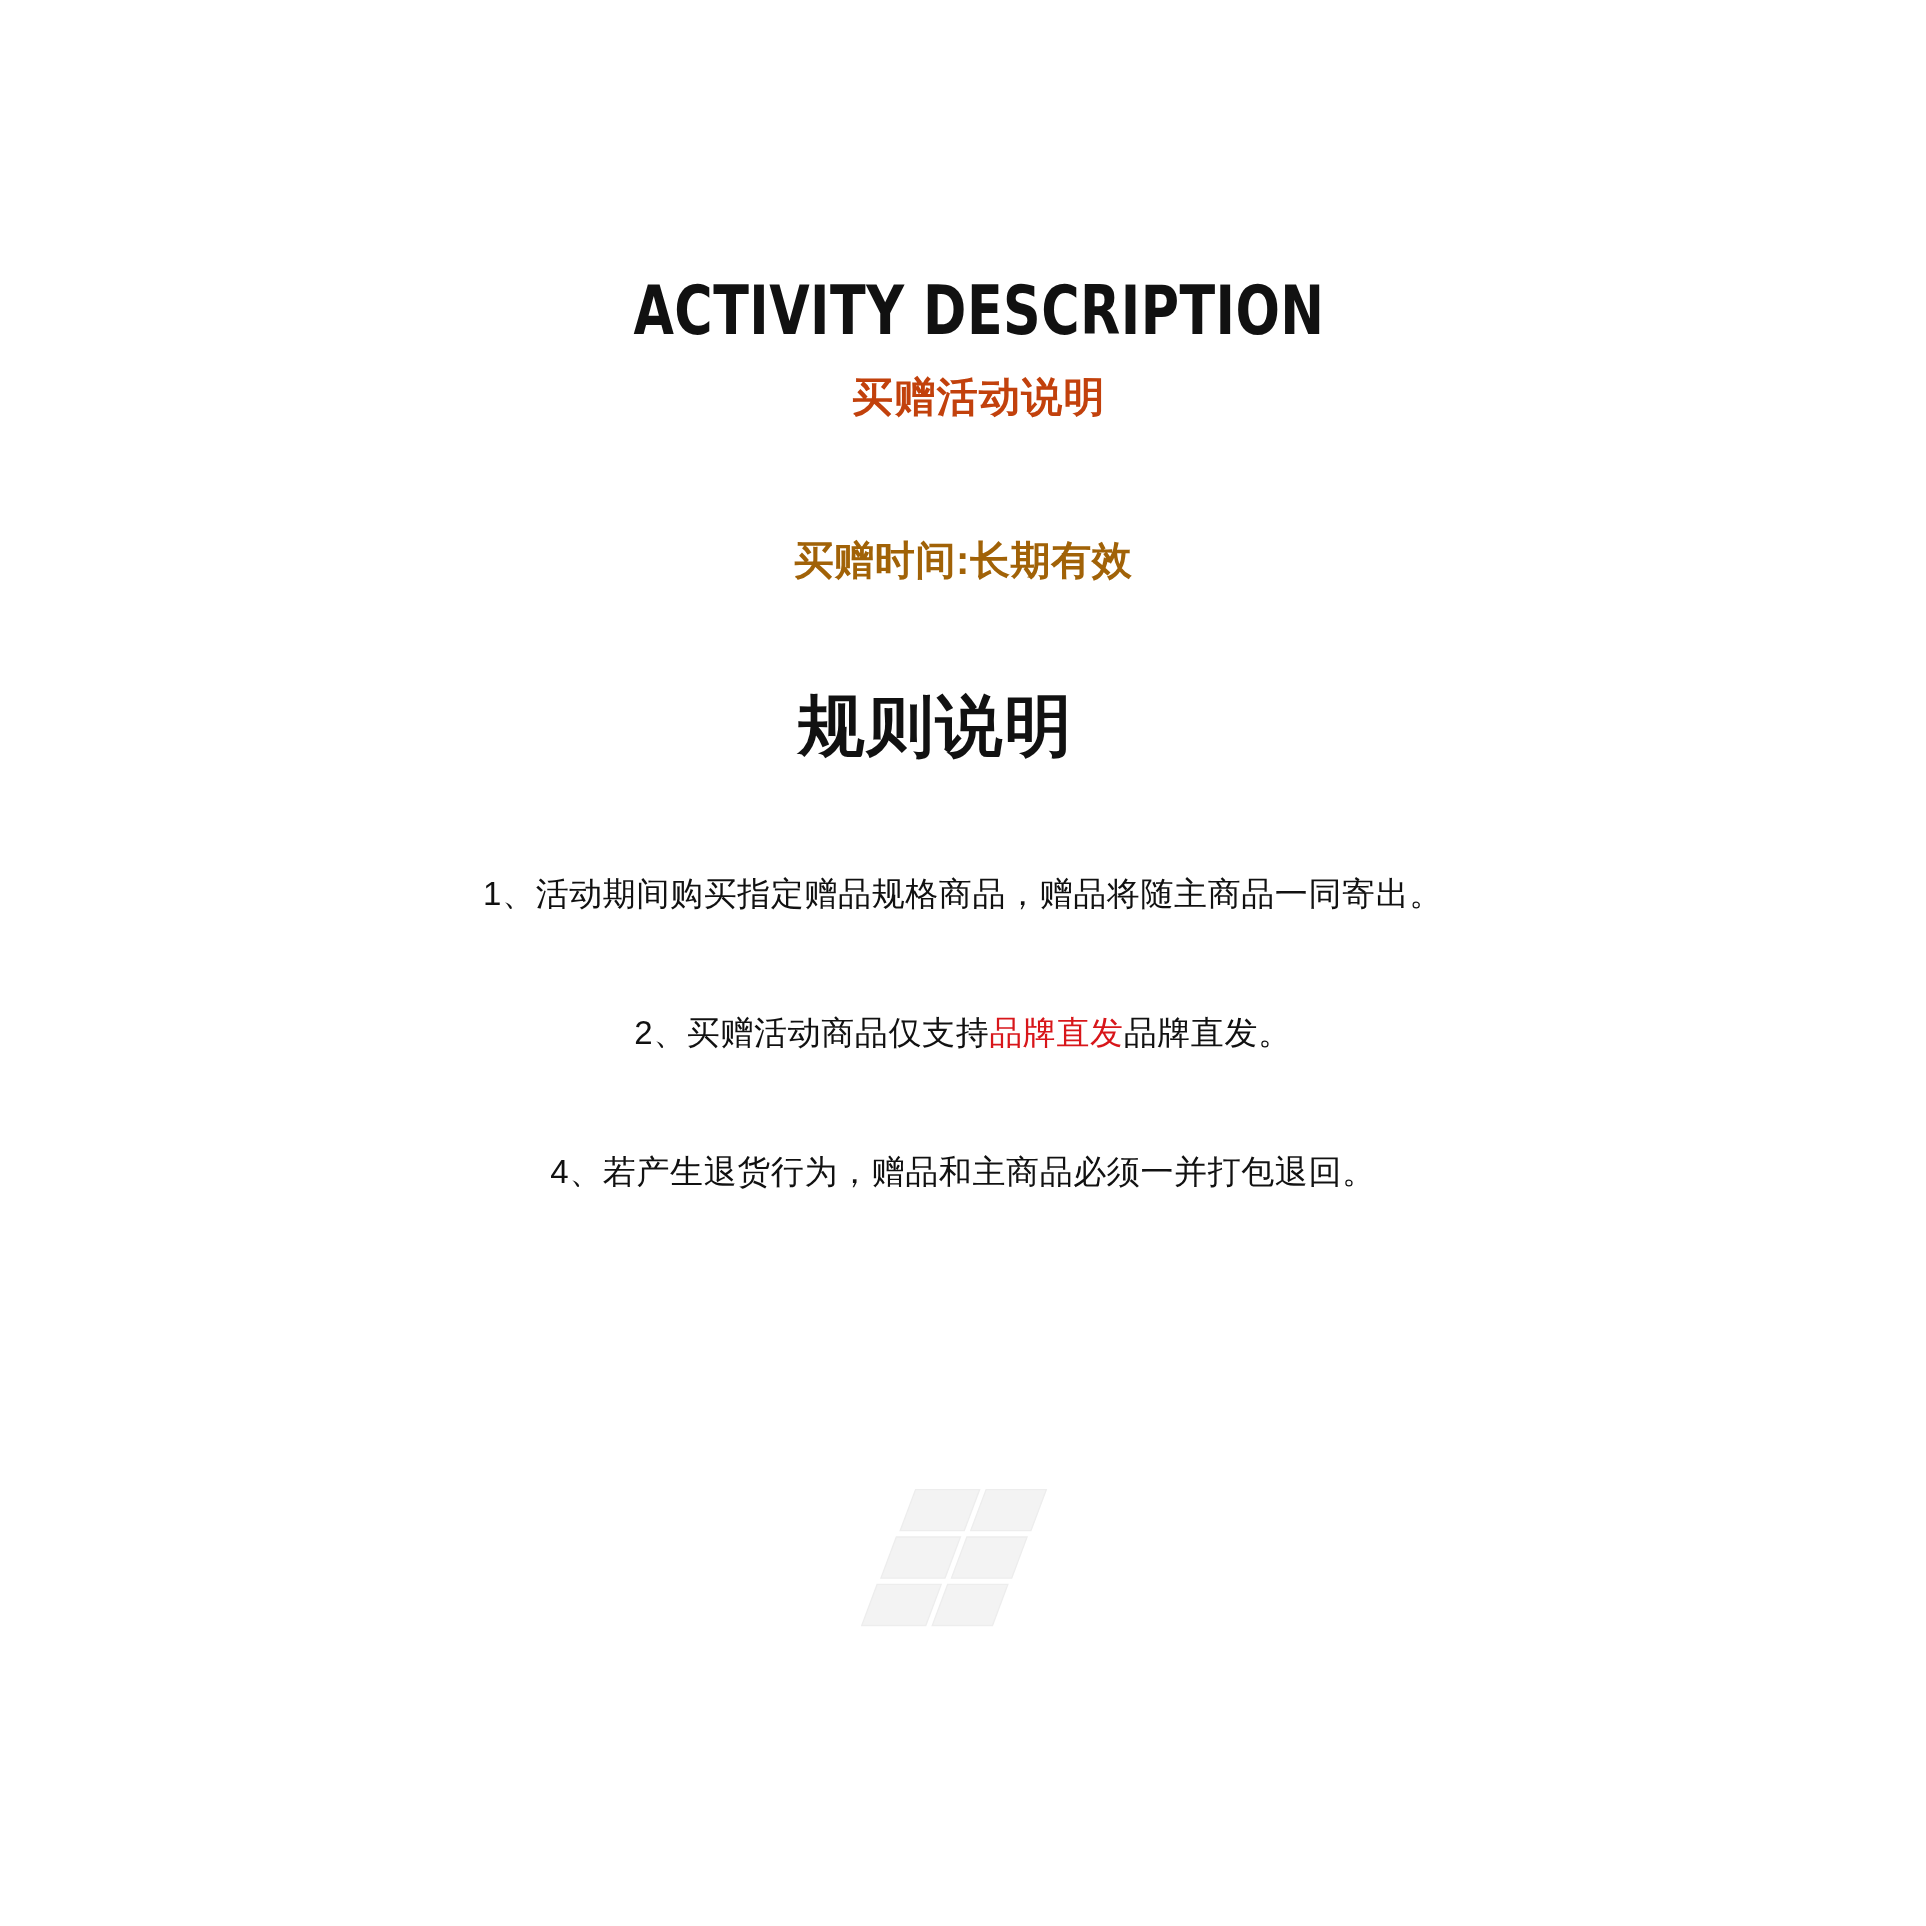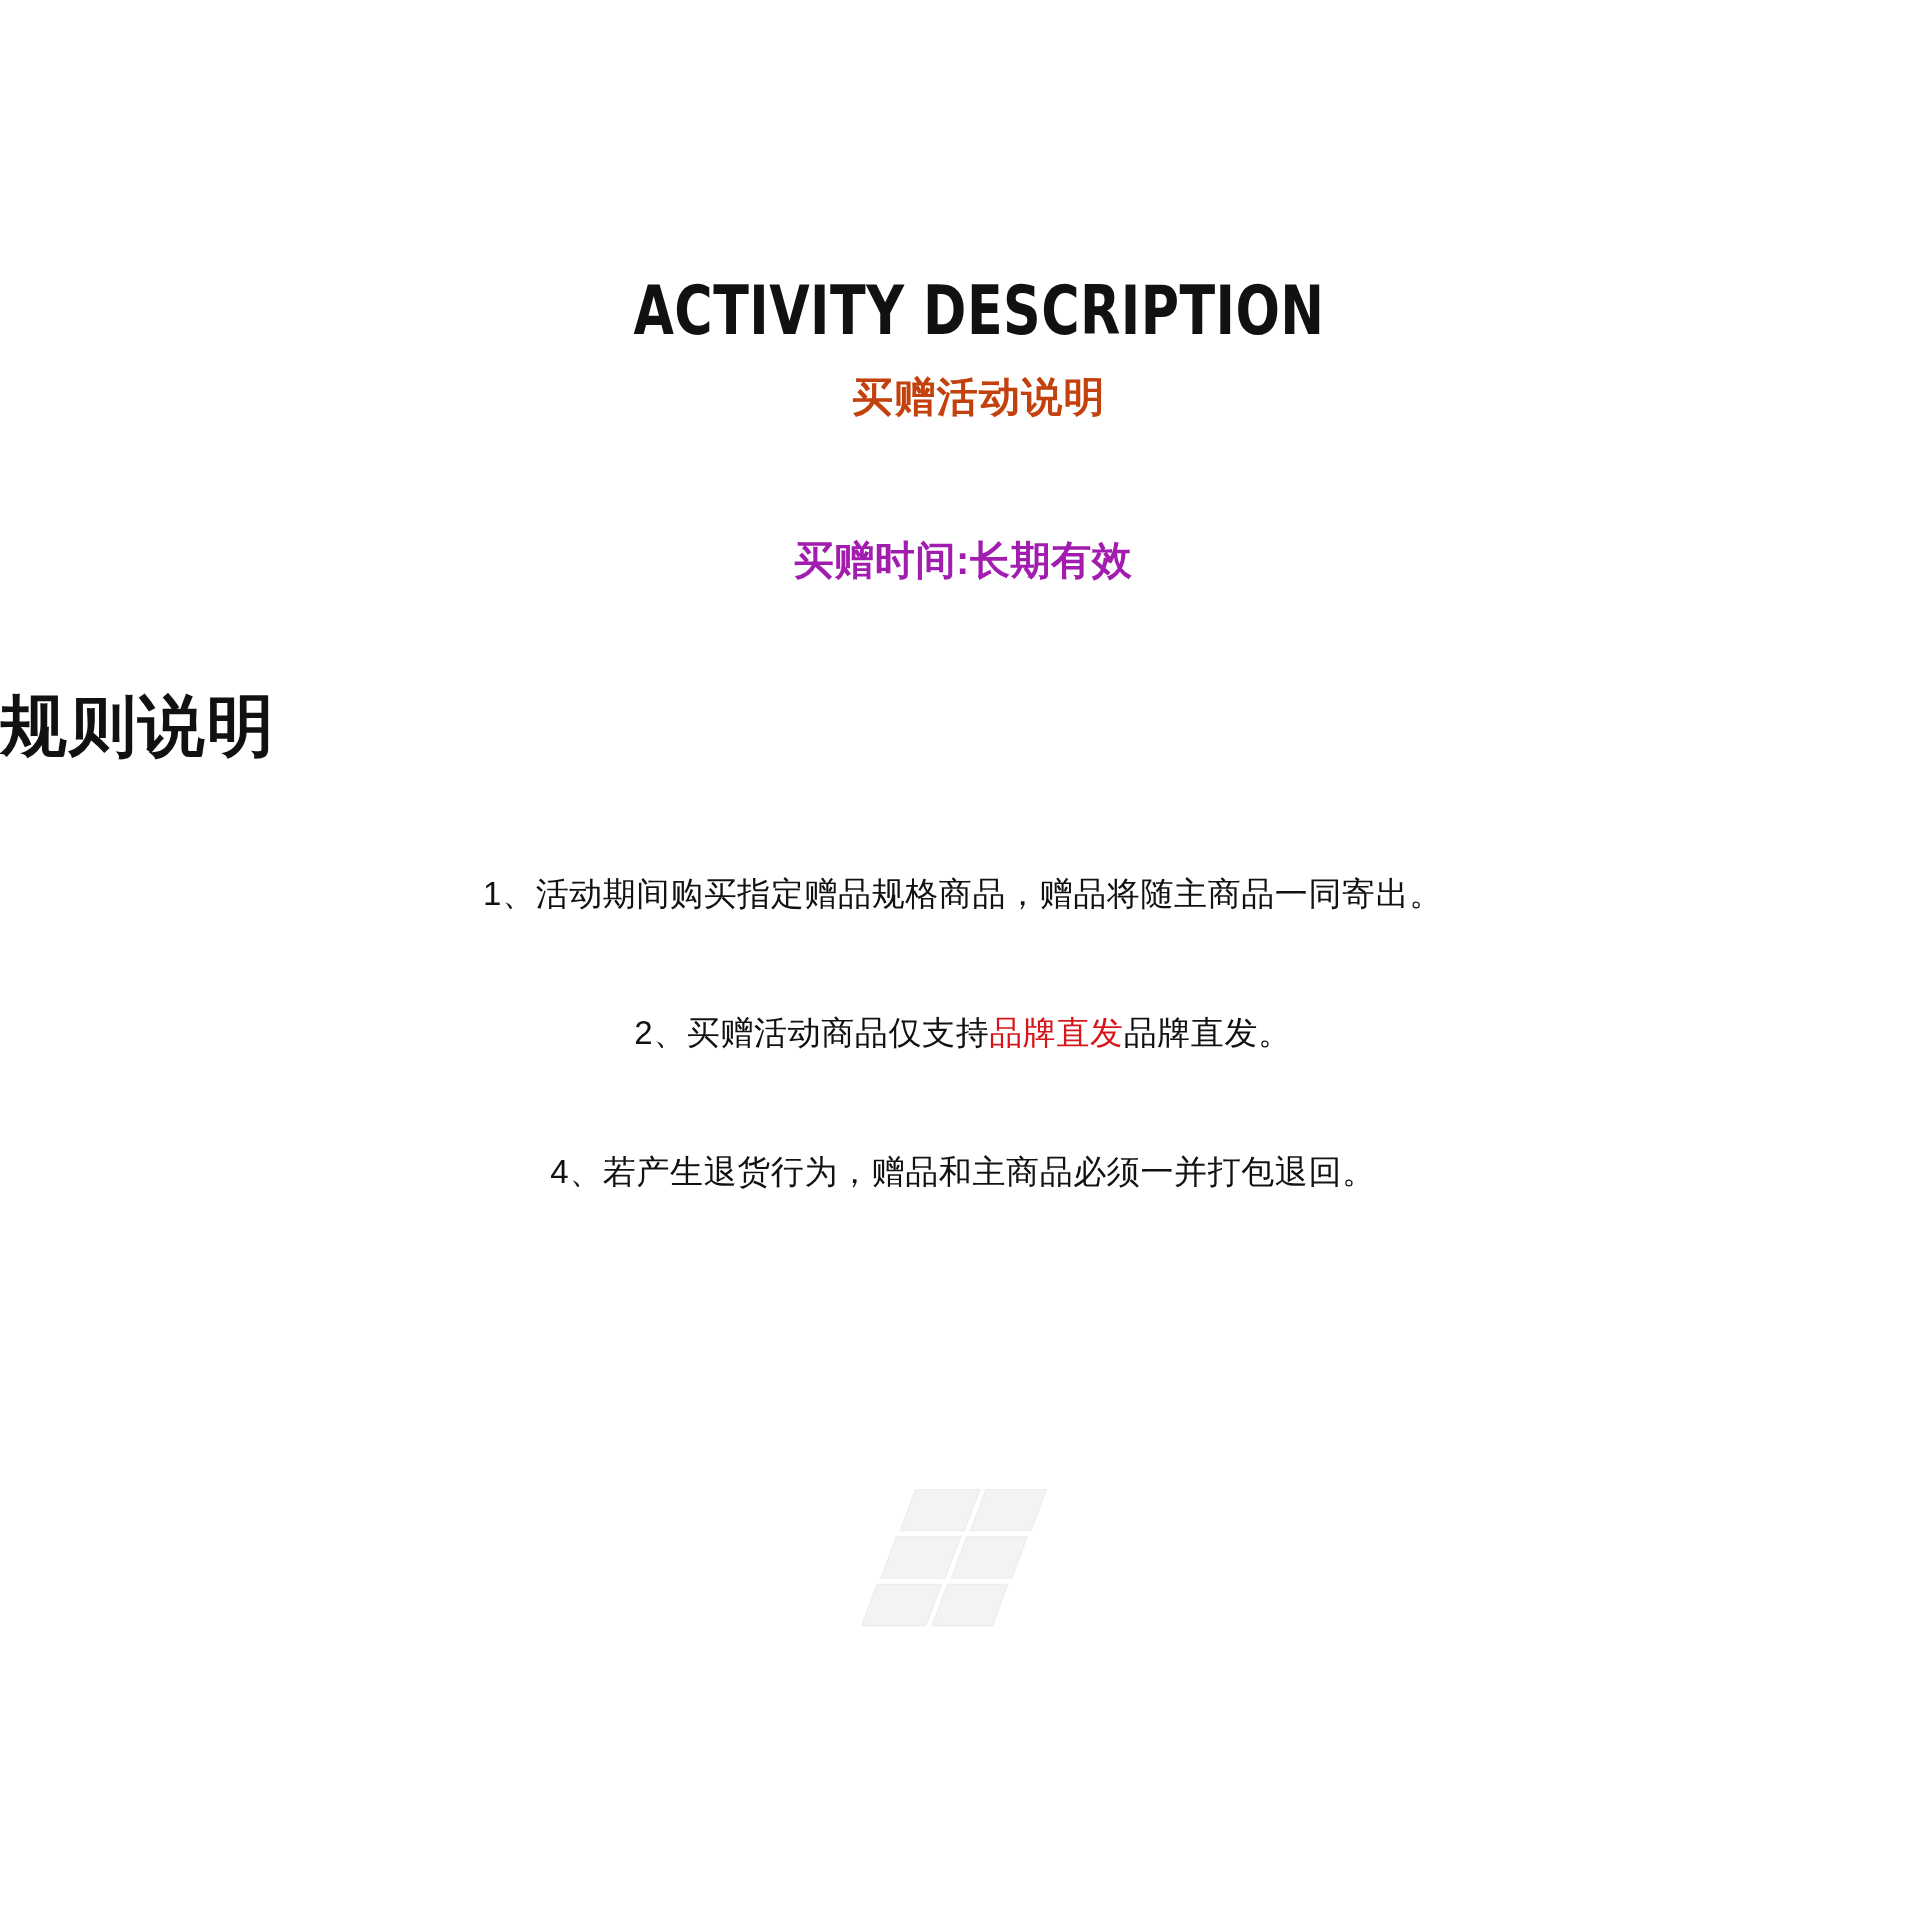--- a/index.html
+++ b/index.html
@@ -55,30 +55,31 @@
   
   .period {
     position: absolute;
     top: 533px;
     left: 0;
     width: 1926px;
     text-align: center;
     font-size: 40px;
     font-weight: 700;
     letter-spacing: 0.6px;
-    color: #a21caf;
+    color: #a16207;
     white-space: nowrap;
   }
 
   
   .rules-heading {
     position: absolute;
     top: 681px;
     left: 0;
     width: 1871px;
+    text-align: center;
     font-size: 67px;
     font-weight: 700;
     letter-spacing: 1.9px;
     color: #111111;
     white-space: nowrap;
   }
 
   
   .rules {
     position: absolute;

